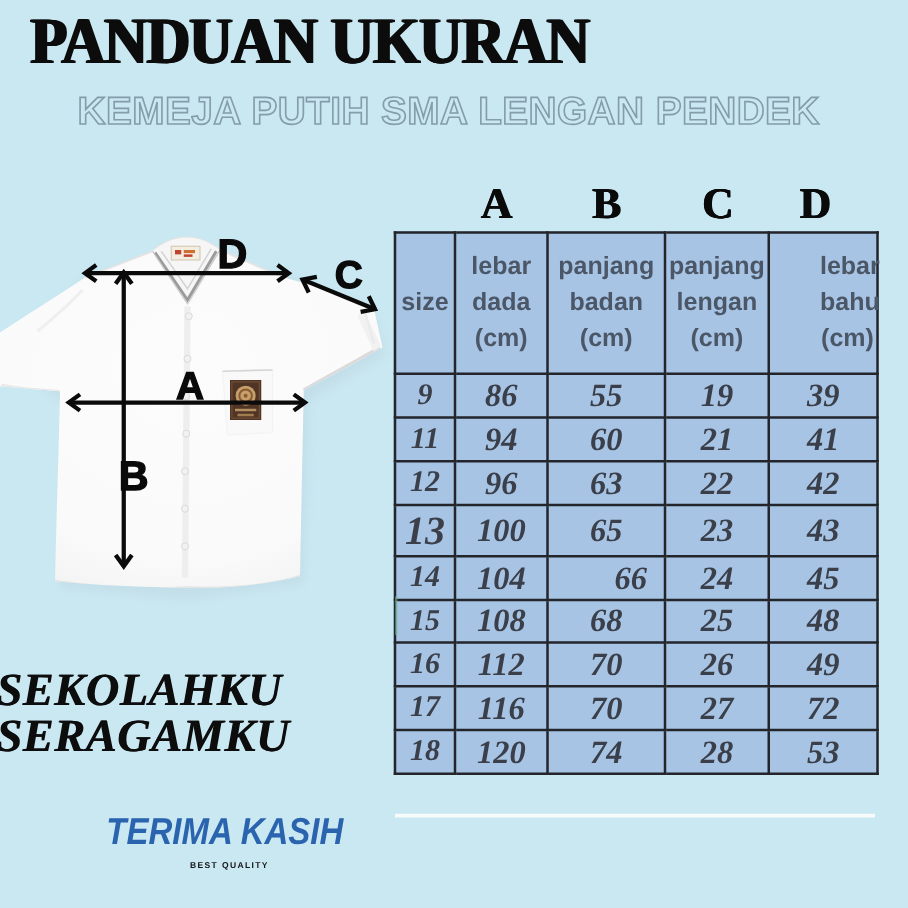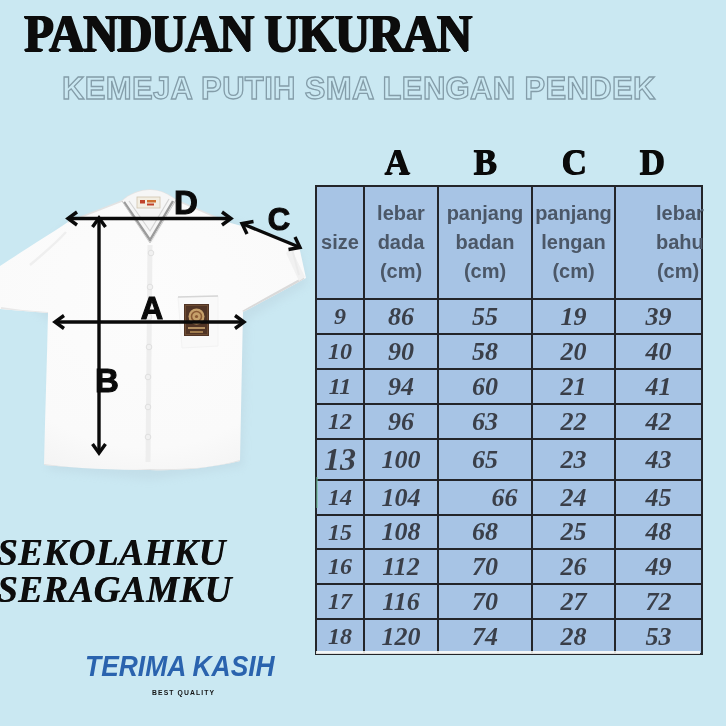--- a/index.html
+++ b/index.html
@@ -182,27 +182,20 @@
     </tr>
 
     <tr style="height:35px;">
         <td style="border:2.5px solid #23252a;font-size:24px;">9</td>
         <td style="border:2.5px solid #23252a;">86</td>
         <td style="border:2.5px solid #23252a;">55</td>
         <td style="border:2.5px solid #23252a;">19</td>
         <td style="border:2.5px solid #23252a;">39</td>
       </tr>
 
-    <tr style="height:35px;">
-        <td style="border:2.5px solid #23252a;font-size:24px;">10</td>
-        <td style="border:2.5px solid #23252a;">90</td>
-        <td style="border:2.5px solid #23252a;">58</td>
-        <td style="border:2.5px solid #23252a;">20</td>
-        <td style="border:2.5px solid #23252a;">40</td>
-      </tr>
 
     <tr style="height:35px;">
         <td style="border:2.5px solid #23252a;font-size:24px;">11</td>
         <td style="border:2.5px solid #23252a;">94</td>
         <td style="border:2.5px solid #23252a;">60</td>
         <td style="border:2.5px solid #23252a;">21</td>
         <td style="border:2.5px solid #23252a;">41</td>
       </tr>
 
     <tr style="height:35px;">

